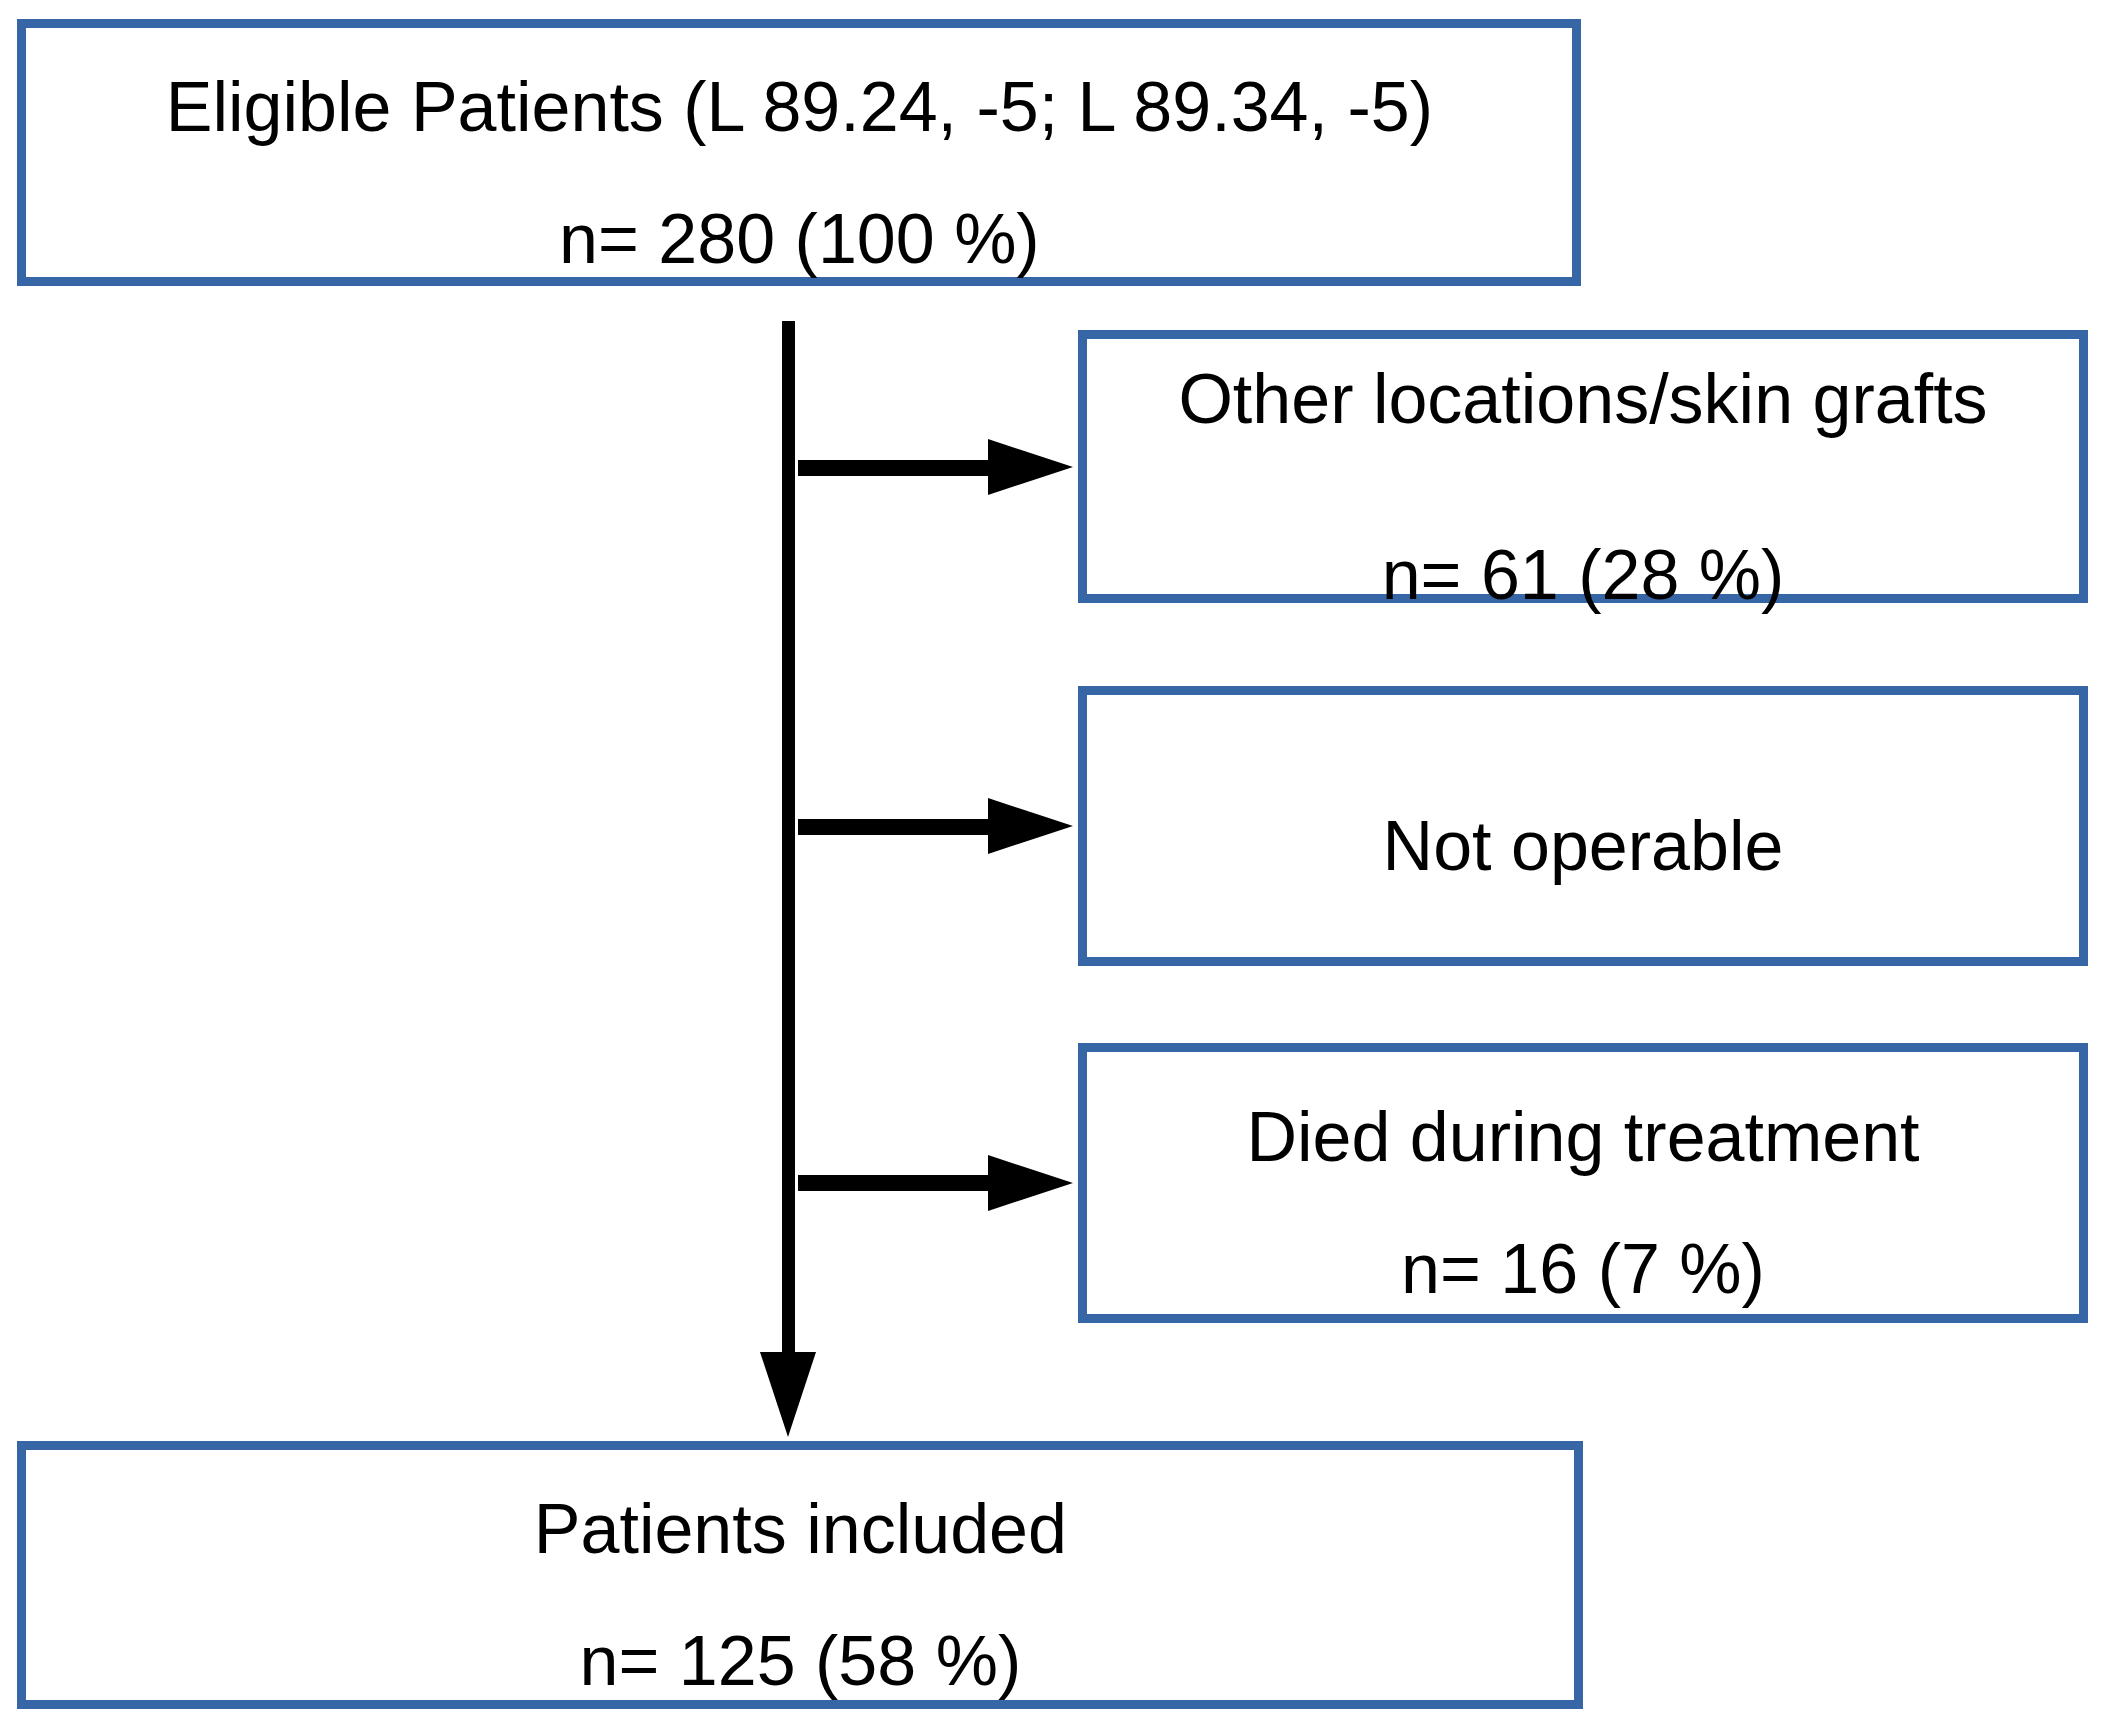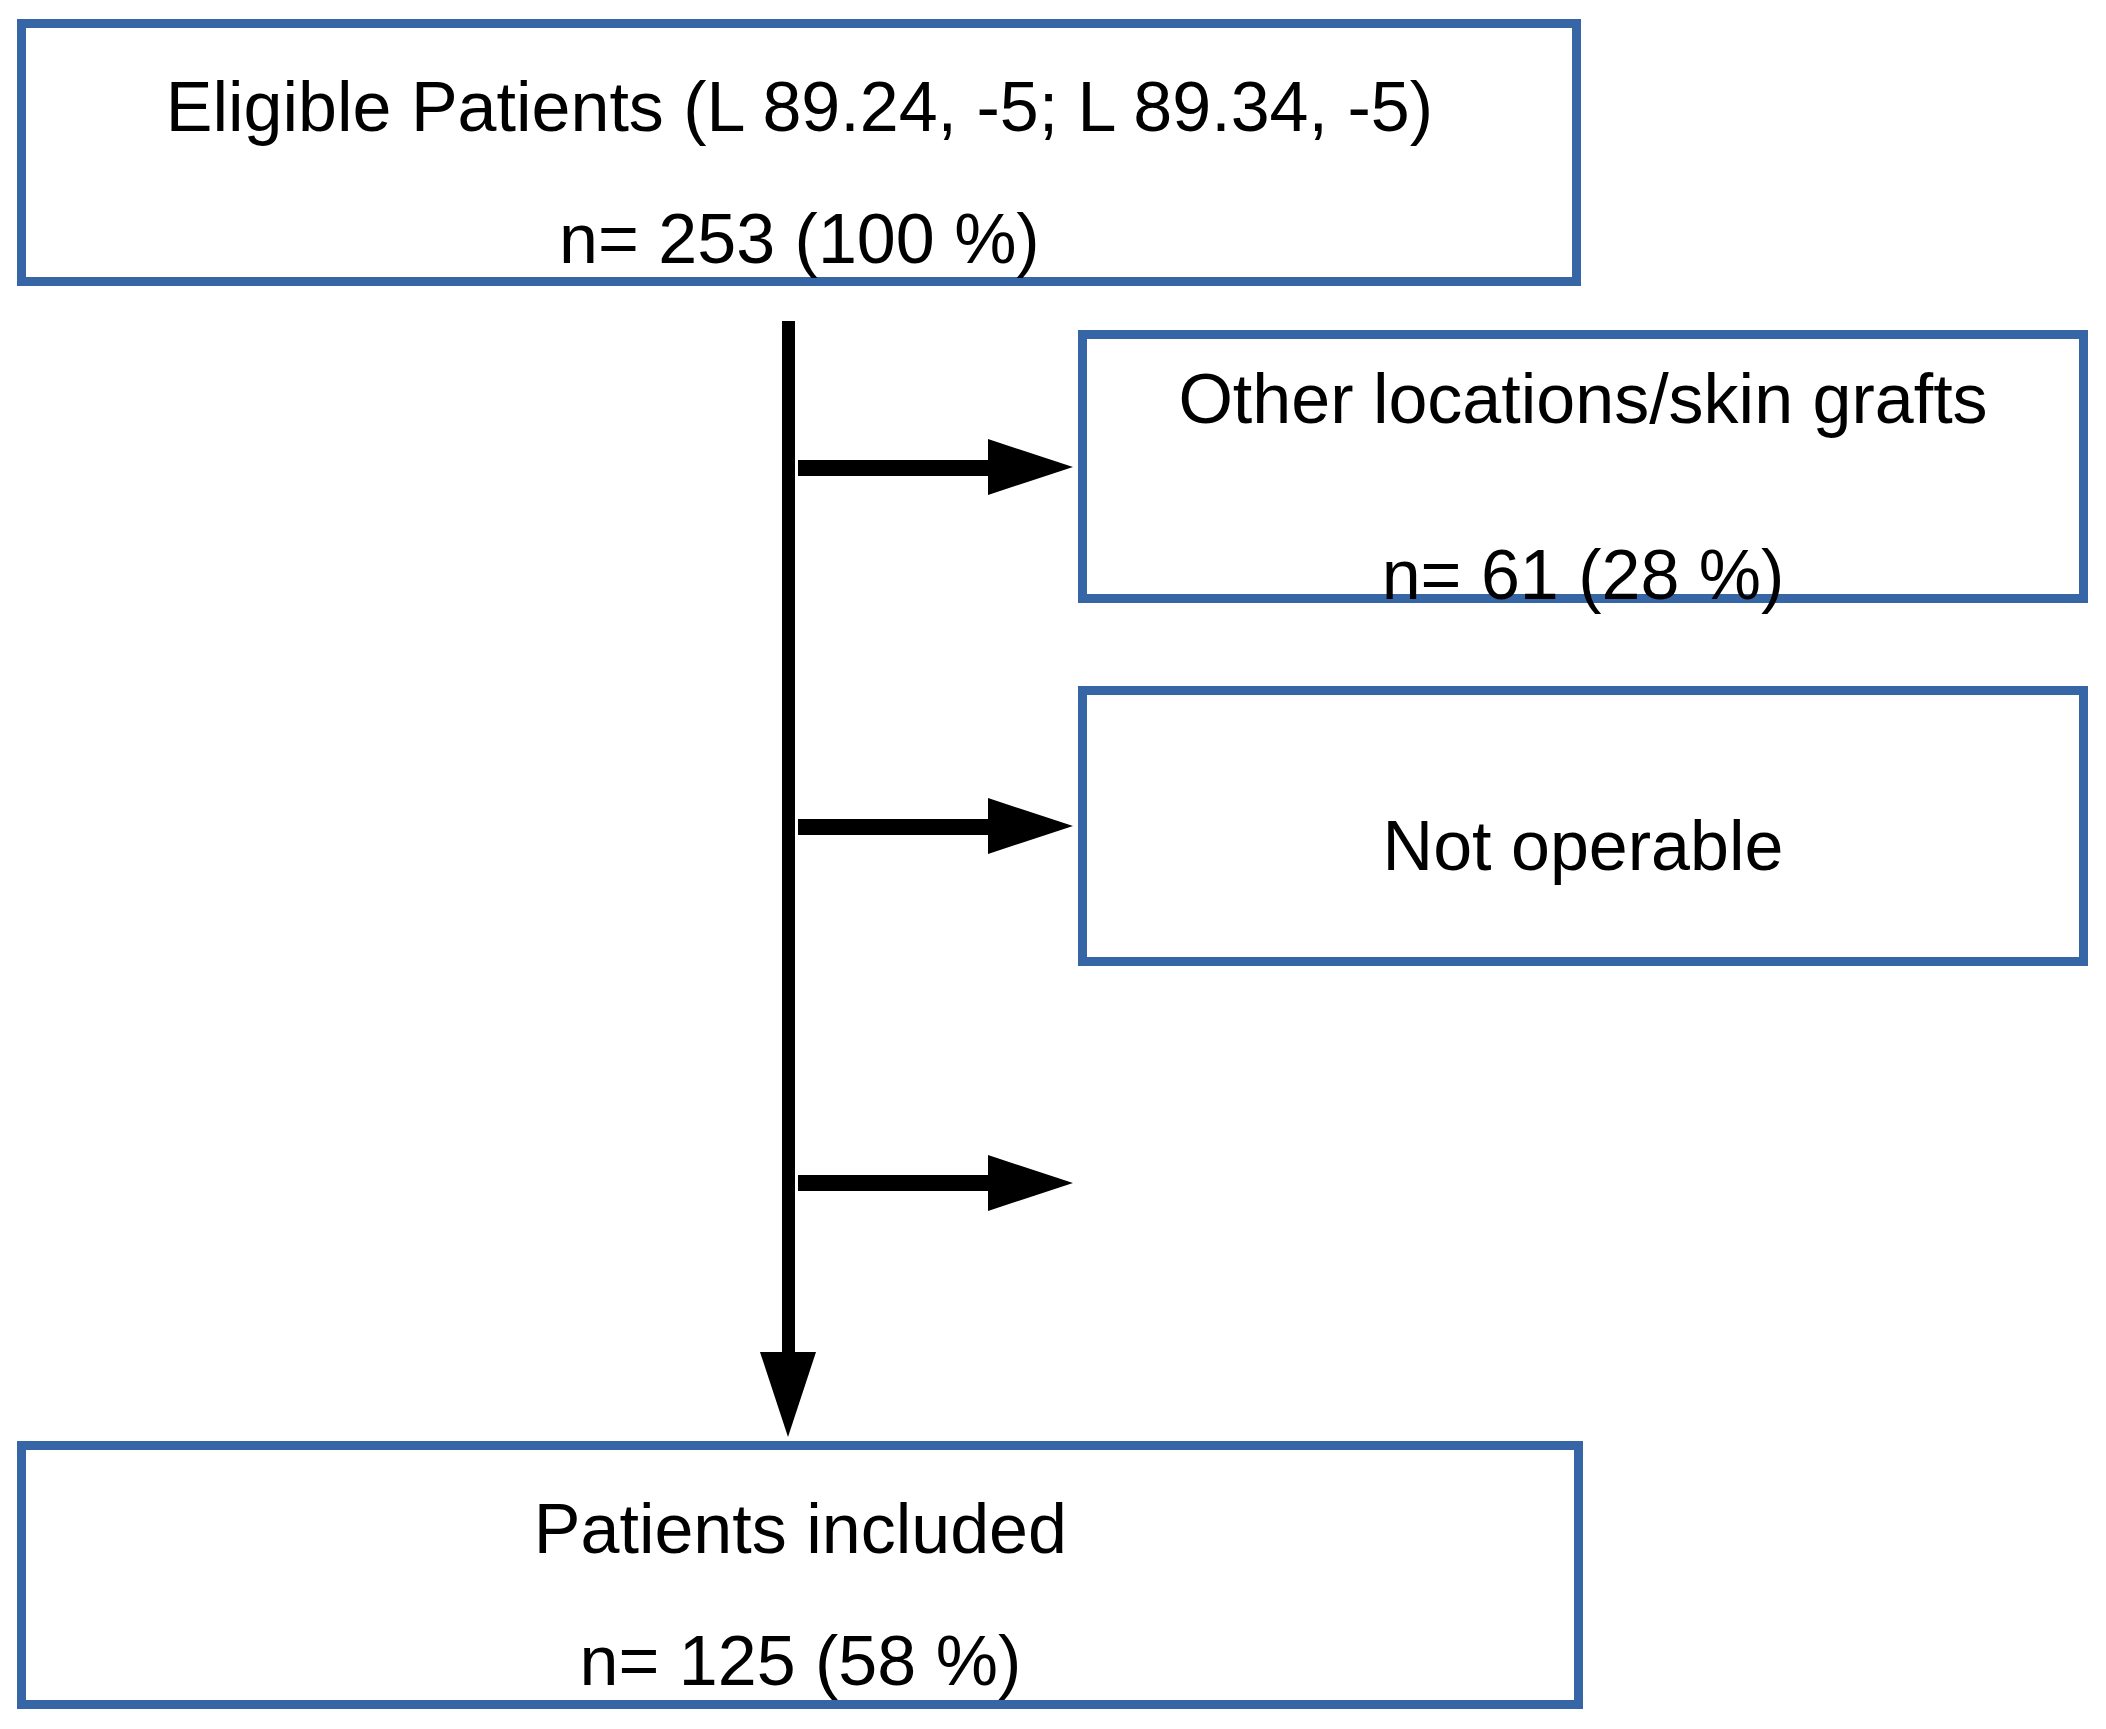--- a/index.html
+++ b/index.html
@@ -76,21 +76,21 @@
   #hshaft-3 { top: 1175px; }
   #hhead-3  { top: 1155px; }
 </style>
 </head>
 <body>
 
 <div id="canvas">
 
   <div class="node" id="box-eligible">
     <span class="line">Eligible Patients (L 89.24, -5; L 89.34, -5)</span>
-    <span class="line">n= 253 (100 %)</span>
+    <span class="line">n= 280 (100 %)</span>
   </div>
 
   <div class="vshaft"></div>
   <div class="vhead"></div>
 
   <div class="hshaft" id="hshaft-1"></div>
   <div class="hhead" id="hhead-1"></div>
 
   <div class="node" id="box-other">
     <span class="line">Other locations/skin grafts</span>
@@ -100,20 +100,24 @@
   <div class="hshaft" id="hshaft-2"></div>
   <div class="hhead" id="hhead-2"></div>
 
   <div class="node" id="box-notop">
     <span class="line">Not operable</span>
   </div>
 
   <div class="hshaft" id="hshaft-3"></div>
   <div class="hhead" id="hhead-3"></div>
 
+  <div class="node" id="box-died">
+    <span class="line">Died during treatment</span>
+    <span class="line">n= 16 (7 %)</span>
+  </div>
 
   <div class="node" id="box-included">
     <span class="line">Patients included</span>
     <span class="line">n= 125 (58 %)</span>
   </div>
 
 </div>
 
 
 </body></html>

